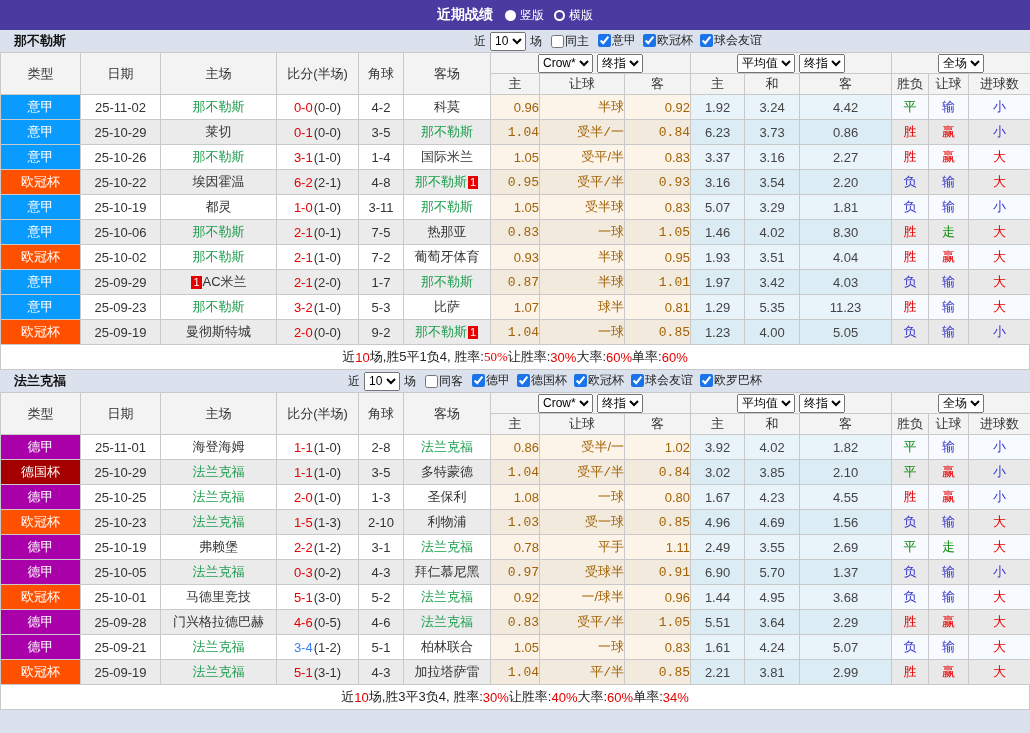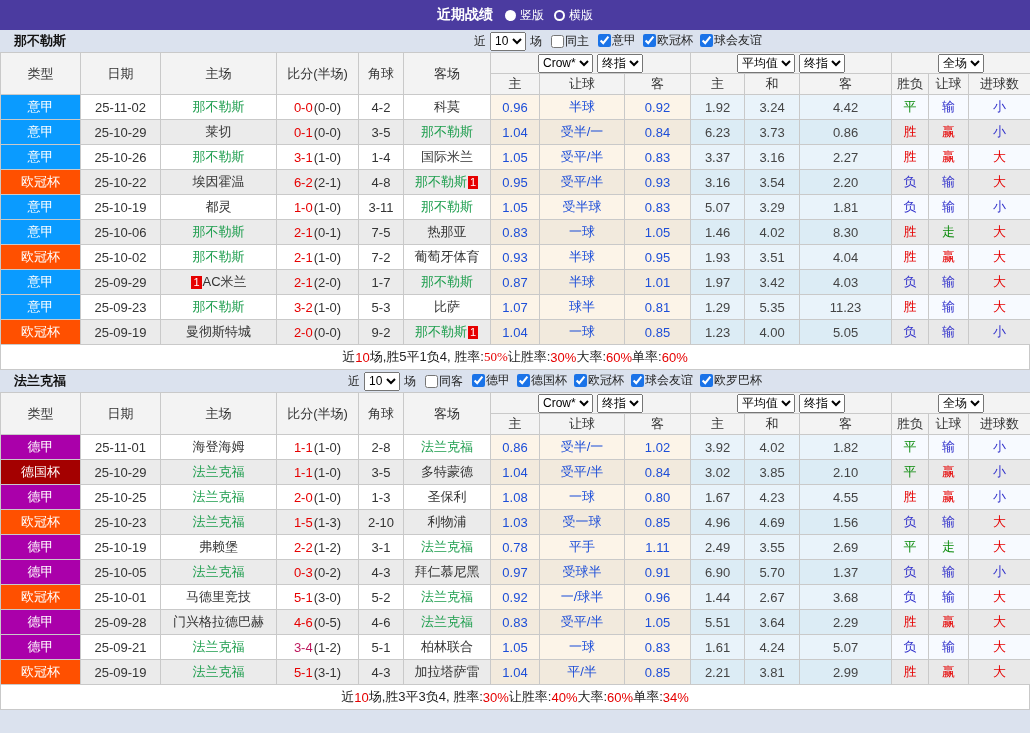--- a/index.html
+++ b/index.html
@@ -27,22 +27,22 @@
   .filter-controls select { font-size:12px; height:19px; margin:0 2px; font-family:inherit; }
   input[type=checkbox]{ width:13px; height:13px; accent-color:#1a73e8; margin:0 1px 0 7px; vertical-align:-2px; }
   .cbl { display:inline-flex; align-items:center; }
   table { border-collapse:collapse; table-layout:fixed; width:1030px; background:#fff; }
   th,td { border:1px solid #c9c9c9; font-size:13px; text-align:center; padding:0; overflow:hidden; white-space:nowrap; }
   thead th { background:#f3f3f3; color:#333; font-weight:normal; height:21px; }
   thead .selth select { font-size:12px; height:19px; margin:0 2px; font-family:inherit; }
   tbody td { height:25px; color:#333; }
   tr.even td.plain { background:#ebebeb; }
   td.plain { background:#fff; }
-  td.odds  { background:#fcf4e8; color:#1d4ed8; }
-  tr.even td.odds { background:#f2ead d; }
+  td.odds  { background:#fcf4e8; color:#a16207;text-align:right; }
+  tr.even td.odds { background:#f2ead d;font-family:Liberation Mono, monospace; }
   tr.even td.odds { background:#f2eadd; }
   td.avgc  { background:#e9f3fa; color:#444; }
   tr.even td.avgc { background:#dcecf5; }
   td.resc  { background:#f7faff; }
   tr.even td.resc { background:#e9e9e9; }
   td.type-cell { color:#fff; }
   .half { color:#333; margin-left:1px; }
   .card { color:#fff; font-size:11px; line-height:13px; padding:0 2px; margin:0 1px; display:inline-block; }
   .summary {
     height:25px; background:#fff; border:1px solid #c9c9c9; border-top:0;
@@ -508,21 +508,21 @@
           <td class="type-cell" style="background: rgb(255, 80, 0);">欧冠杯</td>
           <td class="plain">25-10-01</td>
           <td class="plain team-cell"><span>马德里竞技</span></td>
           <td class="plain"><span class="sc" style="color: rgb(230, 0, 0);">5-1</span><span class="half">(3-0)</span></td>
           <td class="plain">5-2</td>
           <td class="plain team-cell"><span style="color: rgb(30, 158, 78);">法兰克福</span></td>
           <td class="odds">0.92</td>
           <td class="odds">一/球半</td>
           <td class="odds">0.96</td>
           <td class="avgc">1.44</td>
-          <td class="avgc">2.67</td>
+          <td class="avgc">4.95</td>
           <td class="avgc">3.68</td>
           <td class="resc" style="color: rgb(51, 51, 204);">负</td>
           <td class="resc" style="color: rgb(51, 51, 204);">输</td>
           <td class="resc" style="color: rgb(230, 0, 0);">大</td>
         </tr>
         <tr class="even">
           <td class="type-cell" style="background: rgb(170, 0, 170);">德甲</td>
           <td class="plain">25-09-28</td>
           <td class="plain team-cell"><span>门兴格拉德巴赫</span></td>
           <td class="plain"><span class="sc" style="color: rgb(230, 0, 0);">4-6</span><span class="half">(0-5)</span></td>
@@ -535,21 +535,21 @@
           <td class="avgc">3.64</td>
           <td class="avgc">2.29</td>
           <td class="resc" style="color: rgb(230, 0, 0);">胜</td>
           <td class="resc" style="color: rgb(230, 0, 0);">赢</td>
           <td class="resc" style="color: rgb(230, 0, 0);">大</td>
         </tr>
         <tr class="odd">
           <td class="type-cell" style="background: rgb(170, 0, 170);">德甲</td>
           <td class="plain">25-09-21</td>
           <td class="plain team-cell"><span style="color: rgb(30, 158, 78);">法兰克福</span></td>
-          <td class="plain"><span class="sc" style="color: #be185d;">3-4</span><span class="half">(1-2)</span></td>
+          <td class="plain"><span class="sc" style="color: #3b82f6;">3-4</span><span class="half">(1-2)</span></td>
           <td class="plain">5-1</td>
           <td class="plain team-cell"><span>柏林联合</span></td>
           <td class="odds">1.05</td>
           <td class="odds">一球</td>
           <td class="odds">0.83</td>
           <td class="avgc">1.61</td>
           <td class="avgc">4.24</td>
           <td class="avgc">5.07</td>
           <td class="resc" style="color: rgb(51, 51, 204);">负</td>
           <td class="resc" style="color: rgb(51, 51, 204);">输</td>

